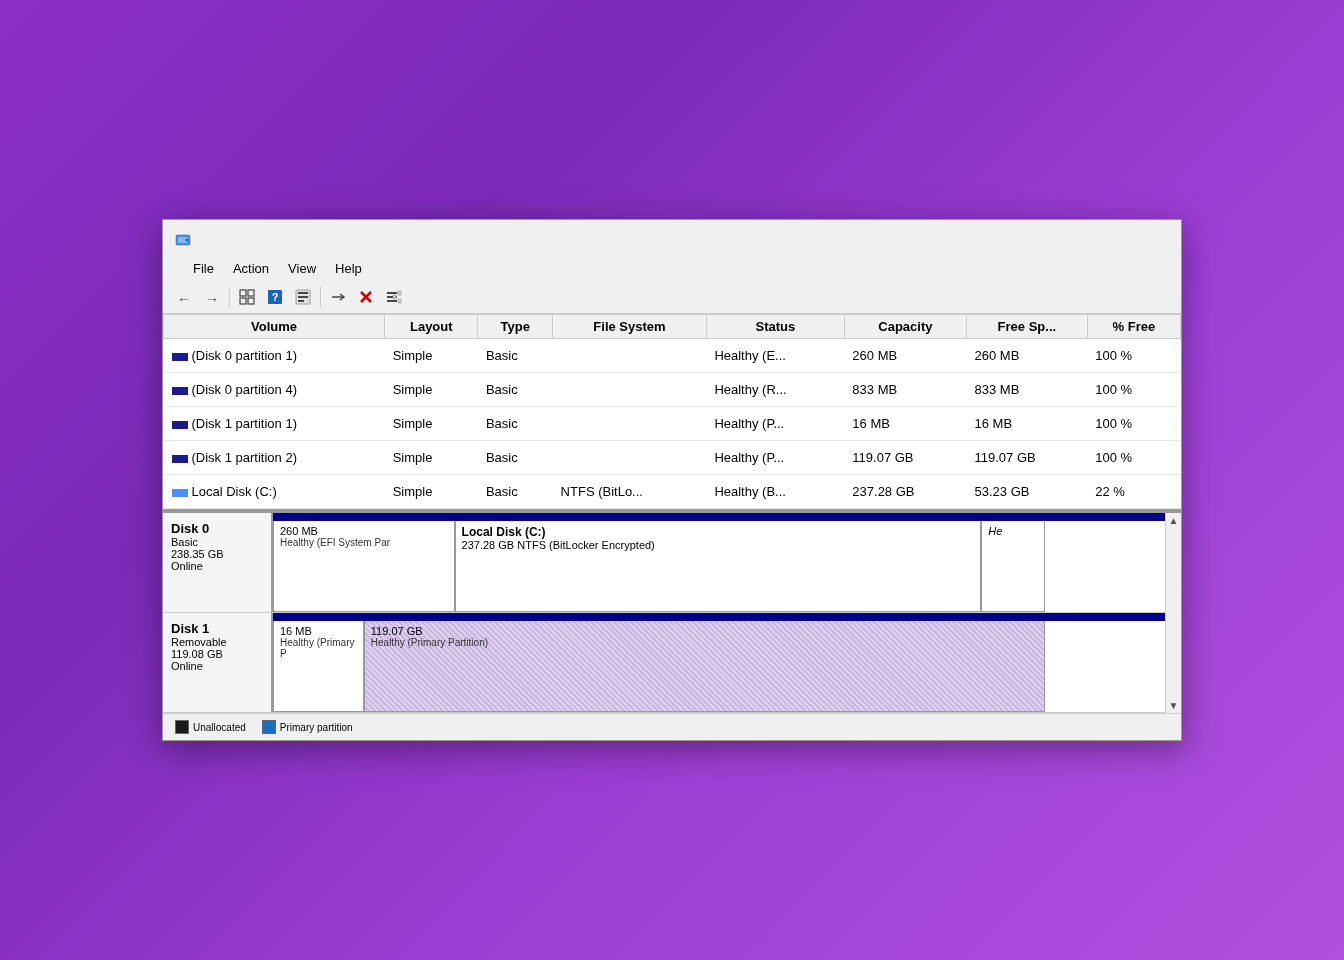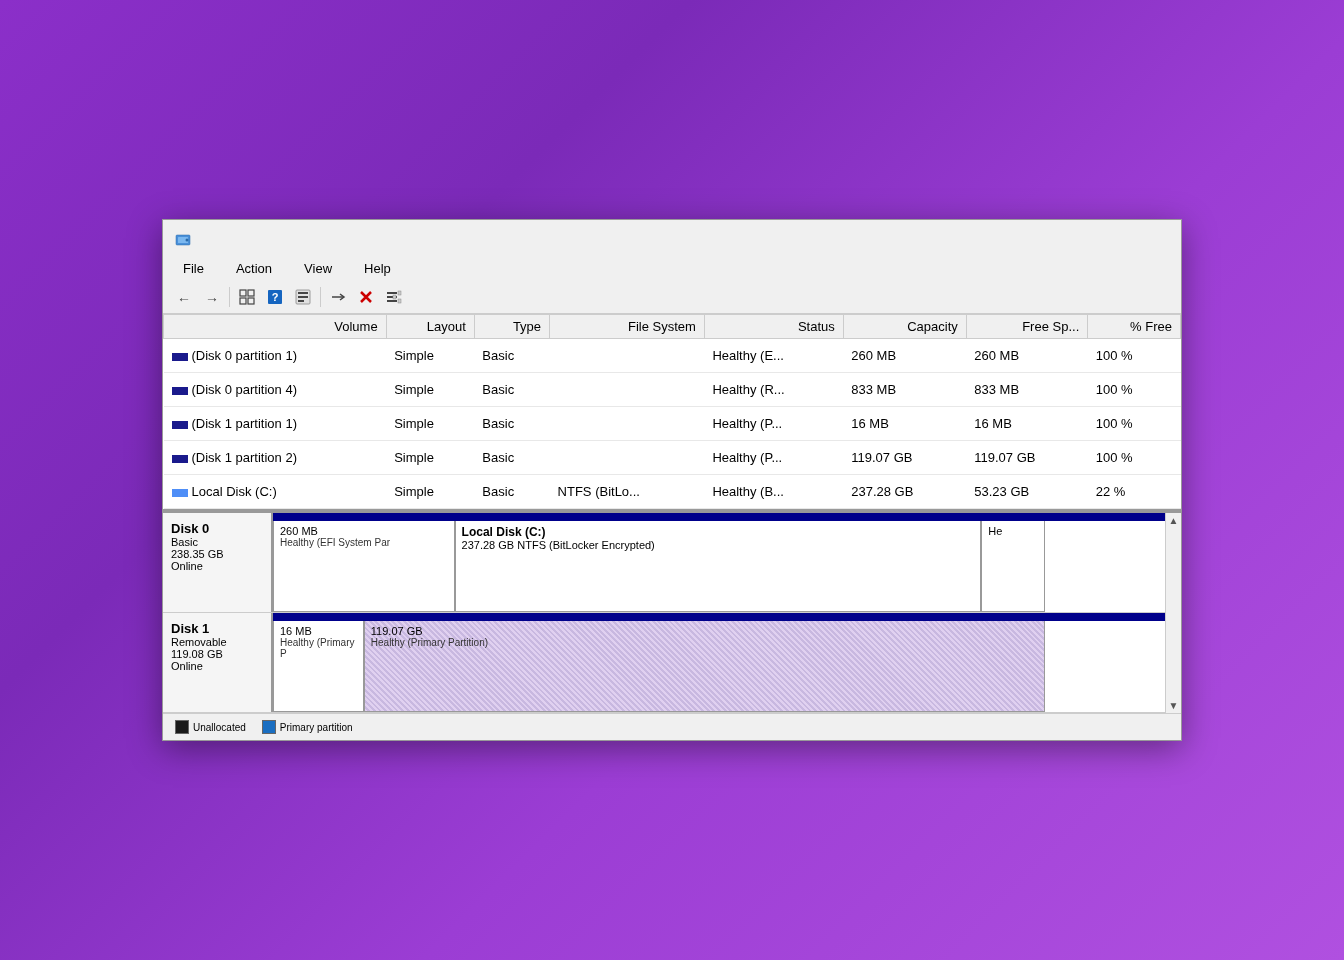--- a/index.html
+++ b/index.html
@@ -50,22 +50,22 @@
       border: none;
       cursor: pointer;
       display: flex;
       align-items: center;
       justify-content: center;
       font-size: 12px;
       color: #333;
     }
     .menu-bar {
       display: flex;
-      gap: 16px;
-      padding: 2px 12px;
+      gap: 3px;
+      padding: 2px 22px;
       background: #f0f0f0;
     }
     .menu-item {
       padding: 3px 8px;
       font-size: 13px;
       cursor: pointer;
       color: #000;
     }
     .toolbar {
       display: flex;
@@ -102,22 +102,22 @@
     .volume-table {
       width: 100%;
       border-collapse: collapse;
       font-size: 13px;
       background: white;
     }
     .volume-table th {
       background: #f0f0f0;
       border: 1px solid #ccc;
       padding: 4px 8px;
-      text-align: right;
-      font-weight: 400;
+      text-align: center;
+      font-weight: 700;
       white-space: nowrap;
     }
     .volume-table td {
       border-bottom: 1px solid #e8e8e8;
       padding: 9px 8px;
       white-space: nowrap;
       color: #000;
     }
     .vol-icon {
       display: inline-block;
@@ -421,21 +421,21 @@
             <div class="disk-partitions" style="position: relative;">
               <div class="disk-header-bar"></div>
               <div class="partition efi" style="width: 20%; flex-shrink: 0;">
                 <div class="partition-size">260 MB</div>
         <div class="partition-detail">Healthy (EFI System Par</div>
               </div>
               <div class="partition local-c" style="width: 58%; flex-shrink: 0;">
                 <div class="partition-name">Local Disk  (C:)</div>
         <div class="partition-size">237.28 GB NTFS (BitLocker Encrypted)</div>
               </div>
-              <div class="partition recovery" style="width: 7%; flex-shrink: 0;">
+              <div class="partition recovery" style="width: 7%; flex-shrink: 0; font-style: italic;">
                 <div class="partition-size">He</div>
         <div class="partition-detail"></div>
               </div>
             </div>
           </div>
           <div class="disk-row">
             <div class="disk-label">
               <div class="disk-name">Disk 1</div>
     <div class="disk-sub">Removable</div>
     <div class="disk-sub">119.08 GB</div>

